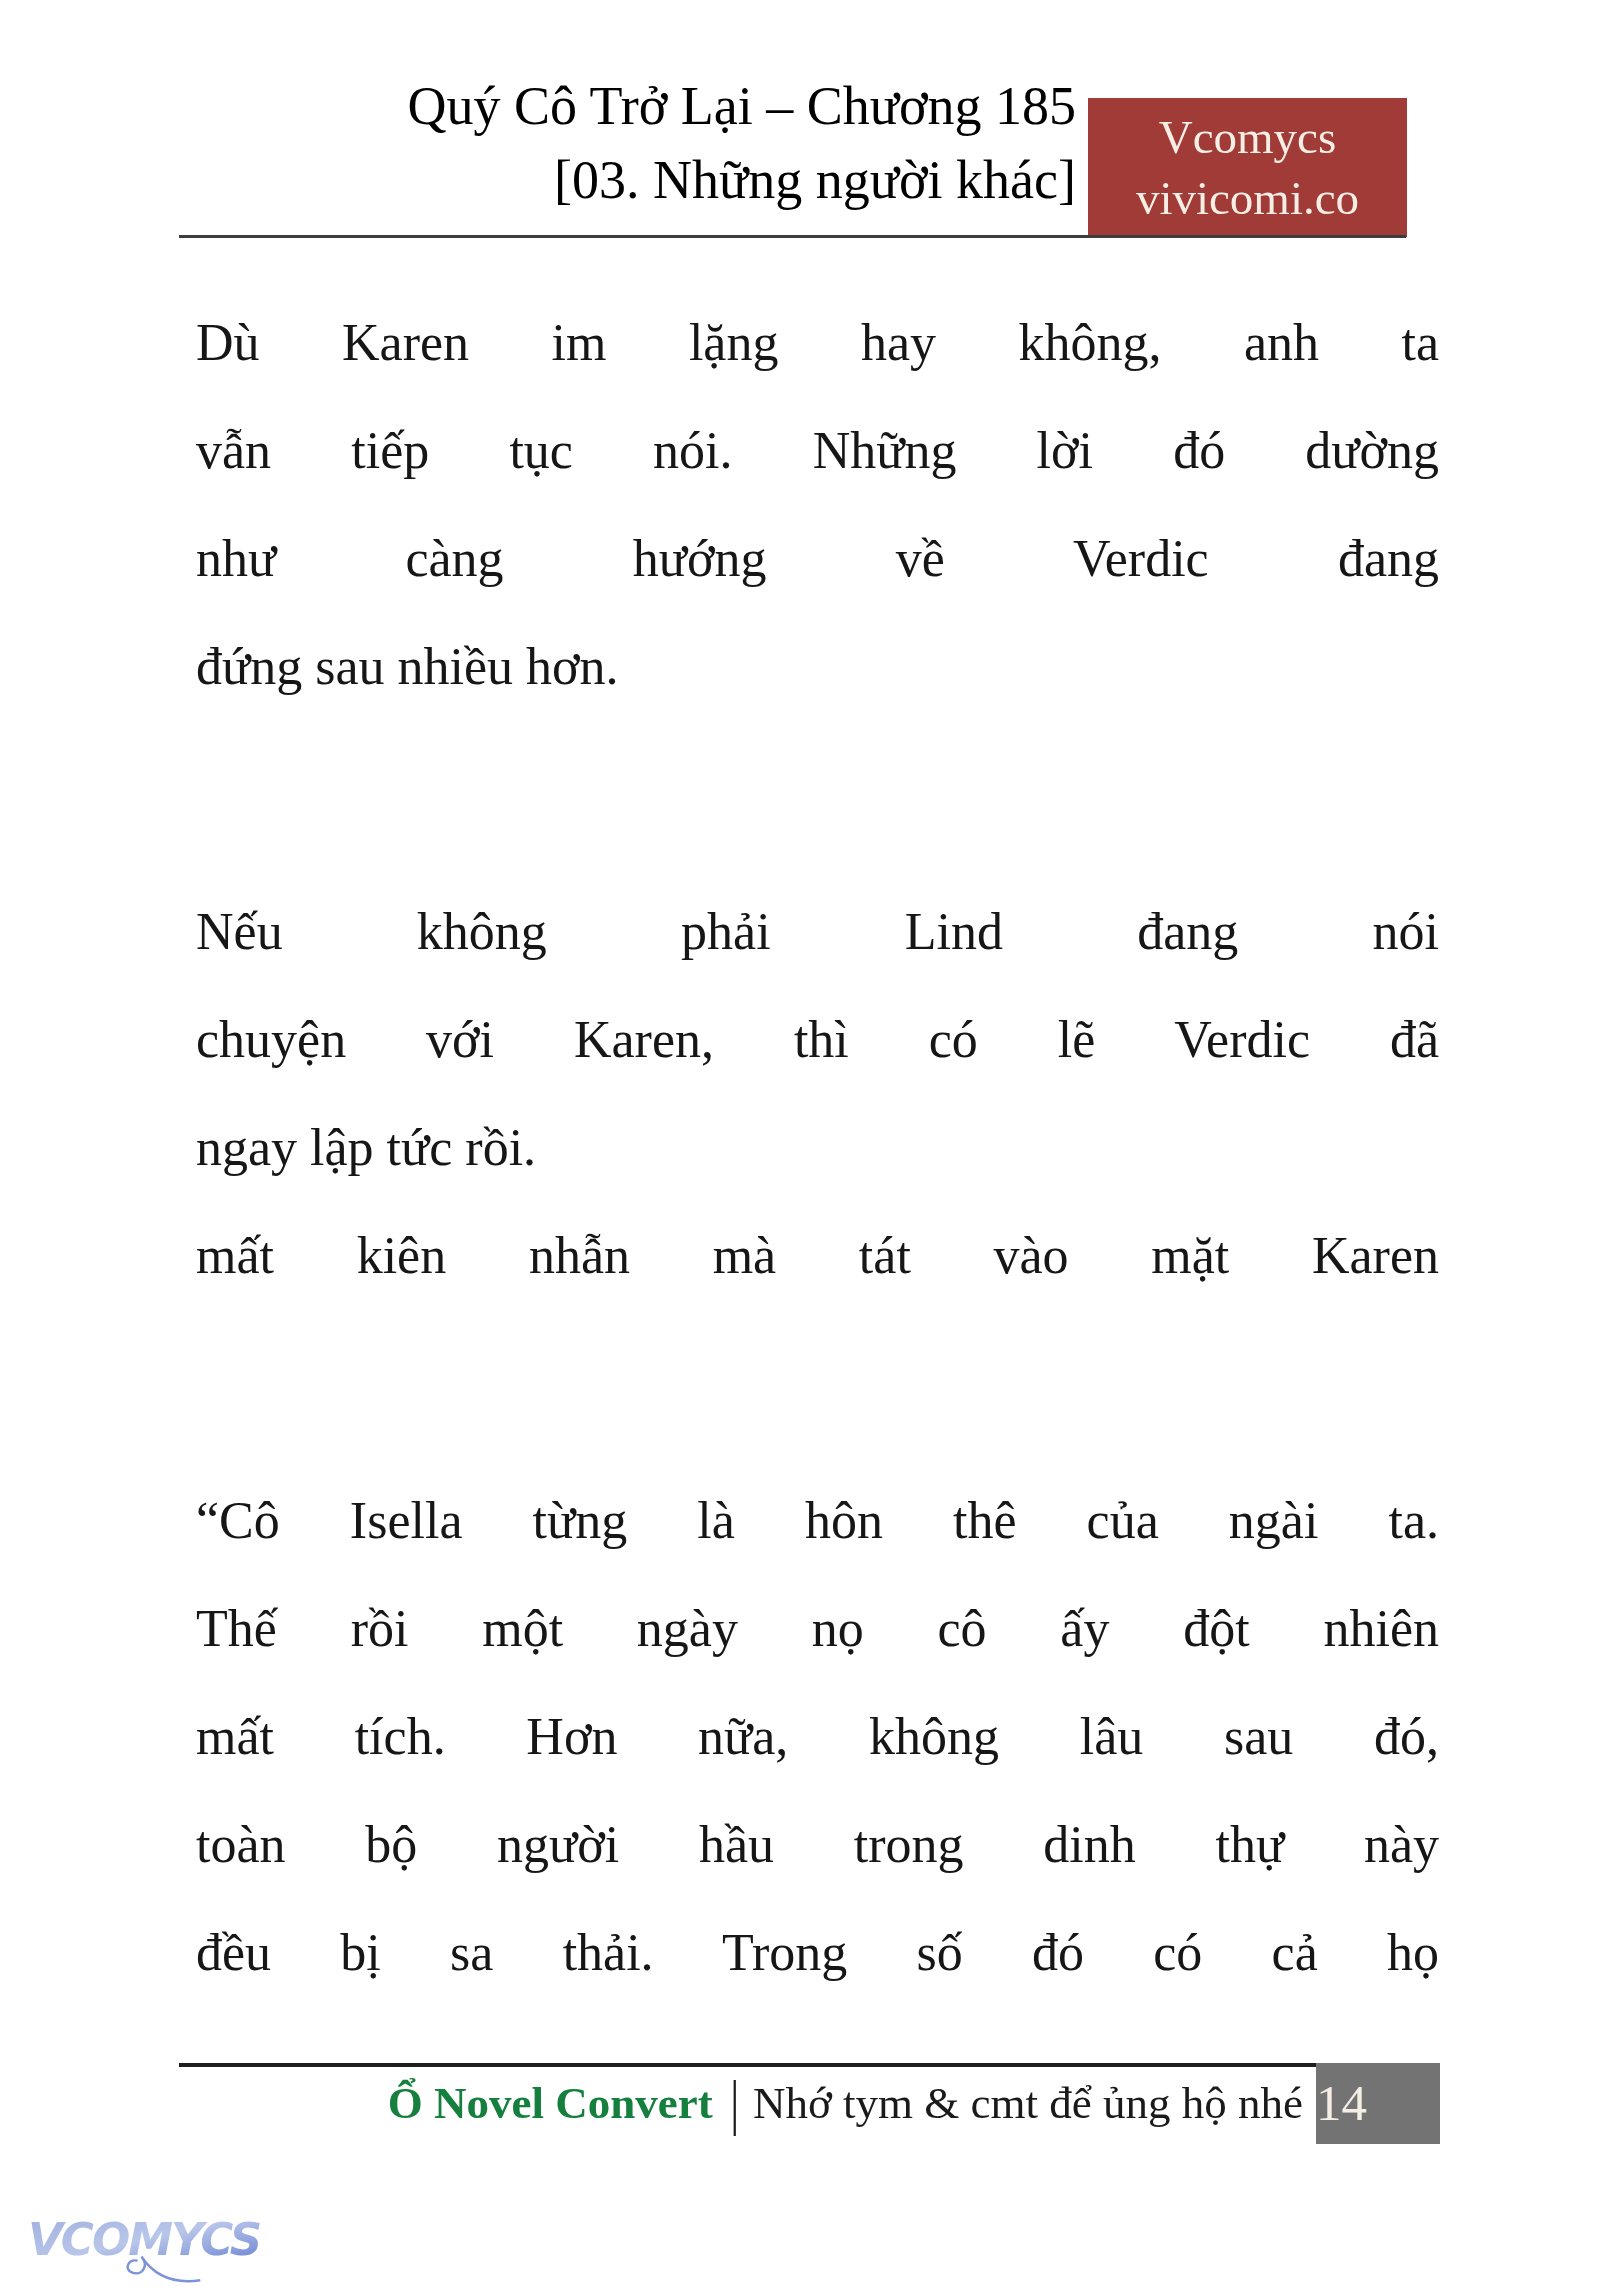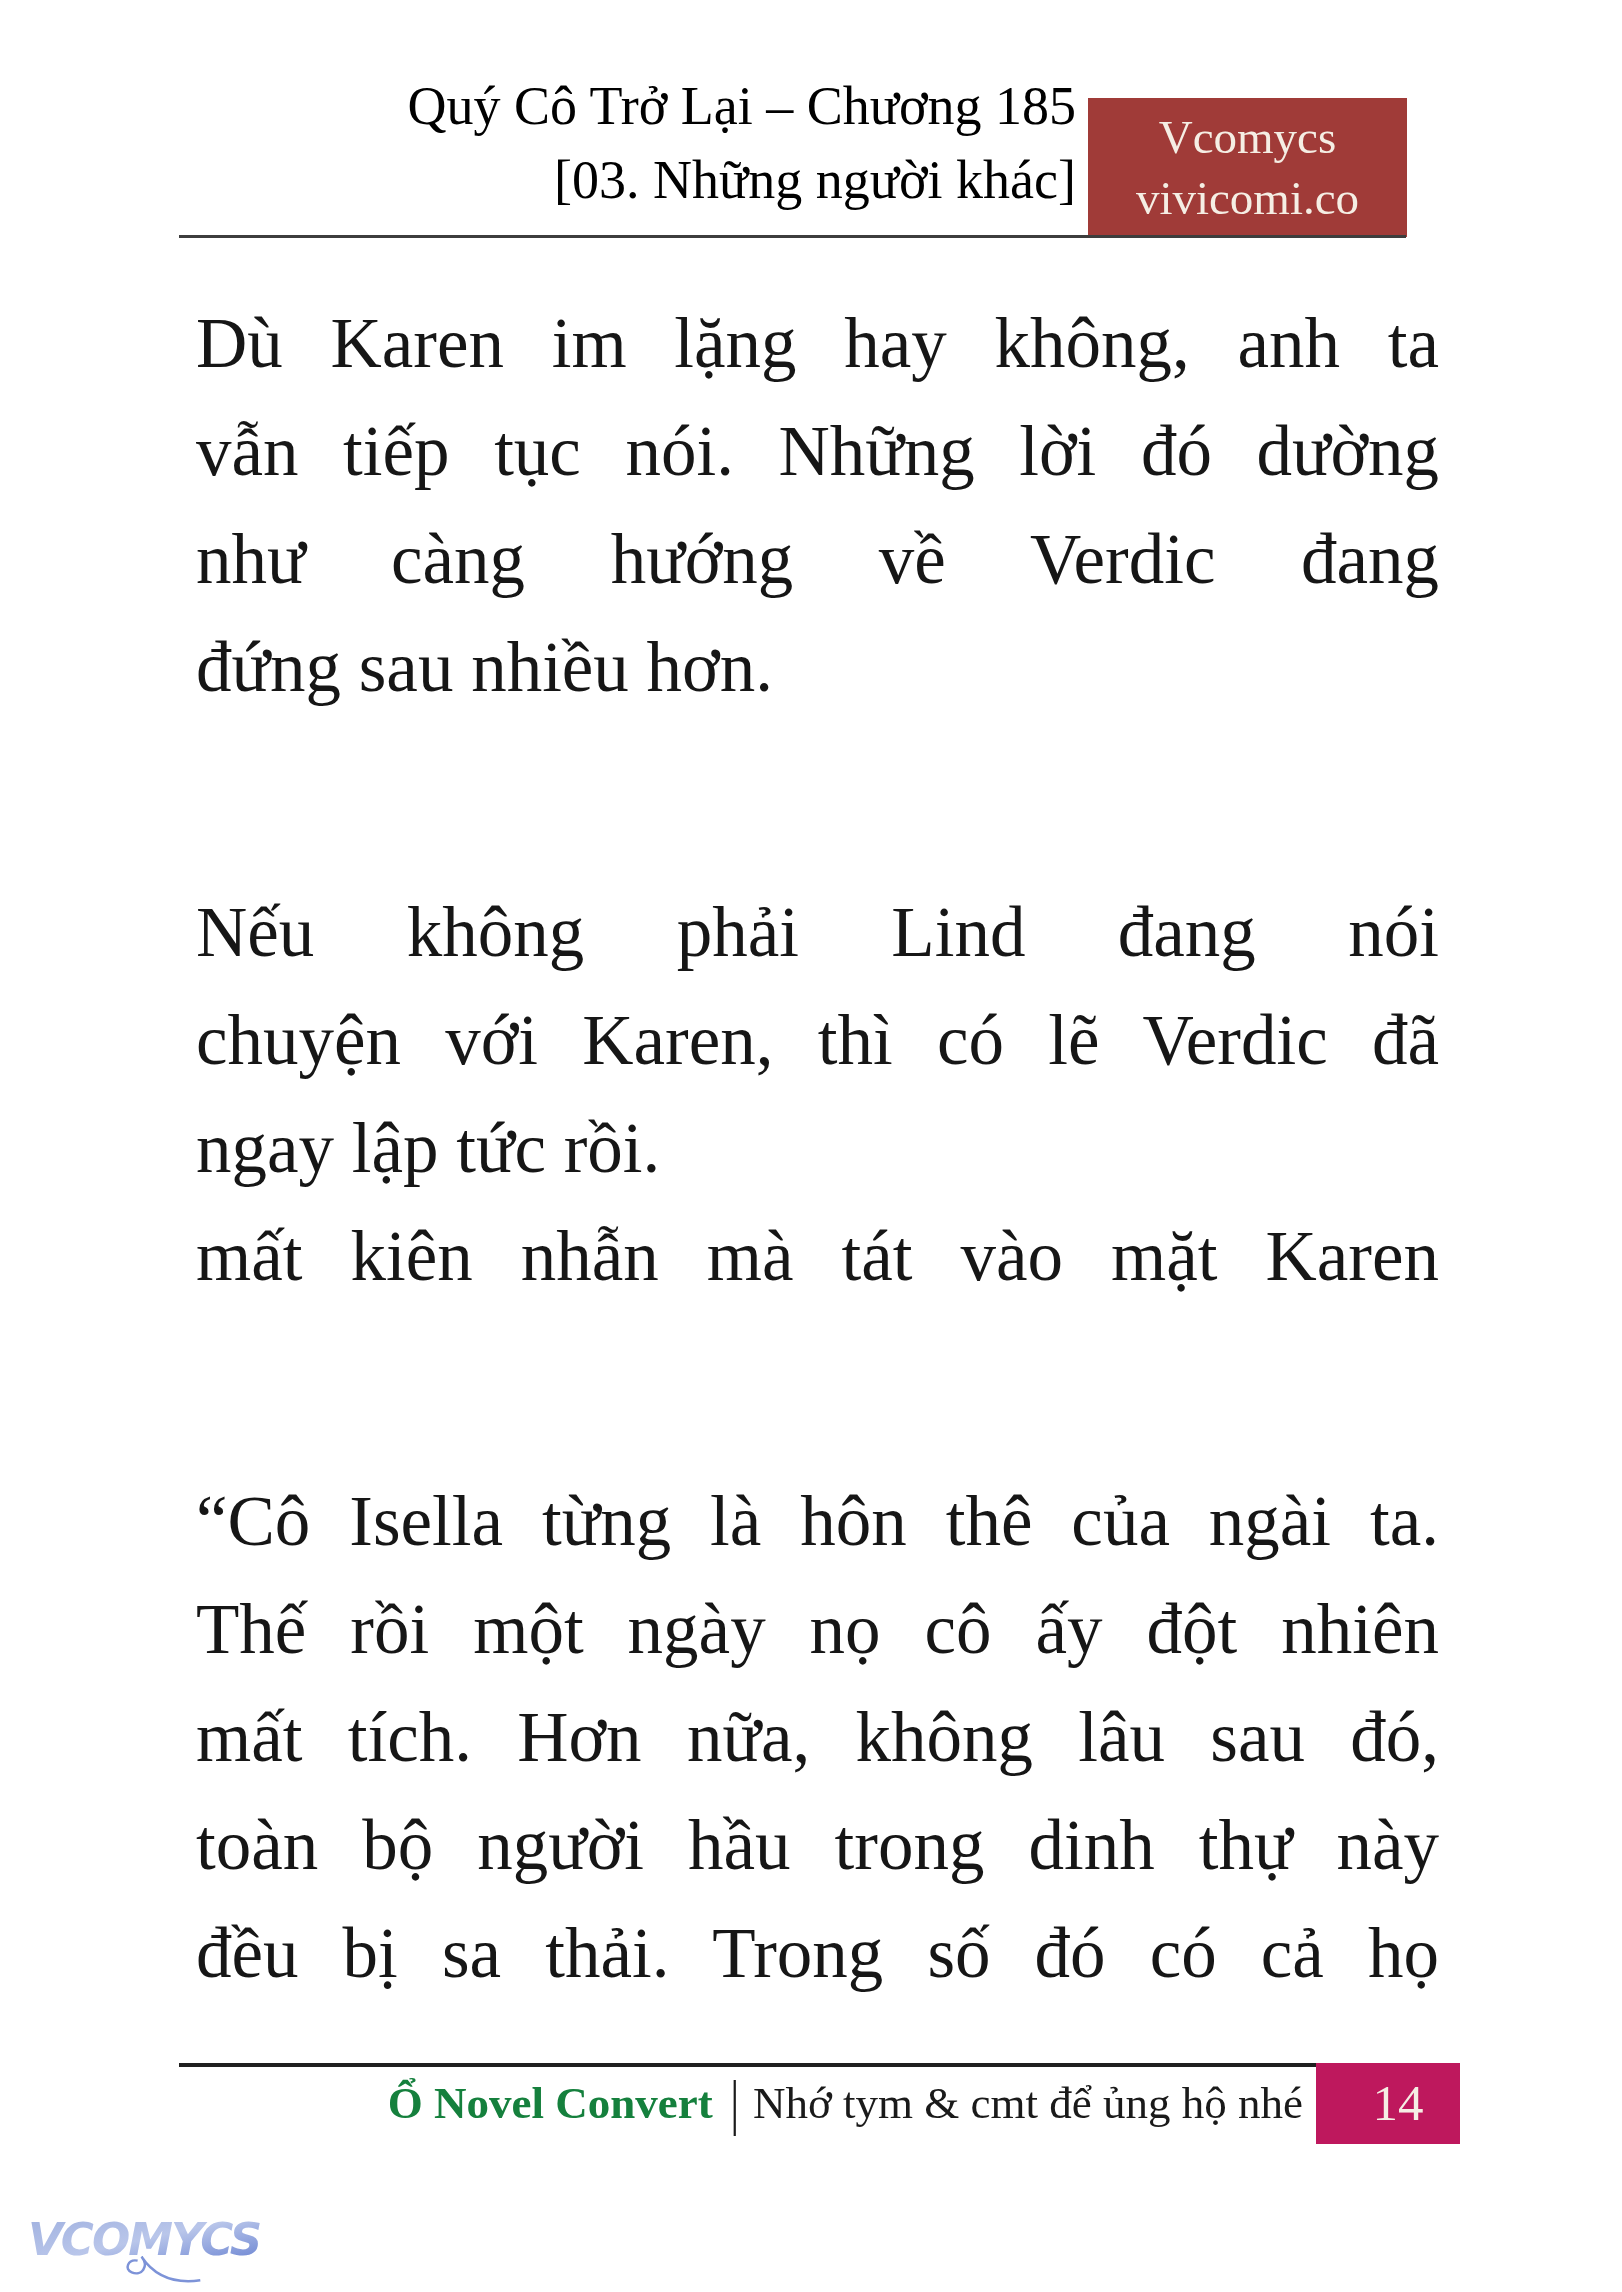--- a/index.html
+++ b/index.html
@@ -47,21 +47,21 @@
     height: 2.9px;
     background: #3d3d3d;
   }
 
   
   .body-text {
     position: absolute;
     left: 196px;
     top: 289px;
     width: 1243px;
-    font-size: 71px;
+    font-size: 52px;
     line-height: 108px;
     color: #161616;
   }
   .paragraph { margin: 0 0 157px 0; }
   .text-line {
     text-align: justify;
     text-align-last: justify;
     height: 108px;
     white-space: normal;
   }
@@ -97,26 +97,25 @@
     font-weight: normal;
     color: #1a1a1a;
     transform: scaleY(1.35);
   }
   .page-number-box {
     position: absolute;
     left: 1316px;
     top: 2063px;
     width: 124px;
     height: 81px;
-    background: #be185d;
+    background: #737373;
     color: #f5eee4;
     font-size: 51px;
     line-height: 81px;
-    text-align: center;
-    padding-left: 20px;
+    text-align: left;
   }
 
   
   .watermark {
     position: absolute;
     left: 25.5px;
     top: 2198px;
     width: 235px;
     height: 94px;
   }

